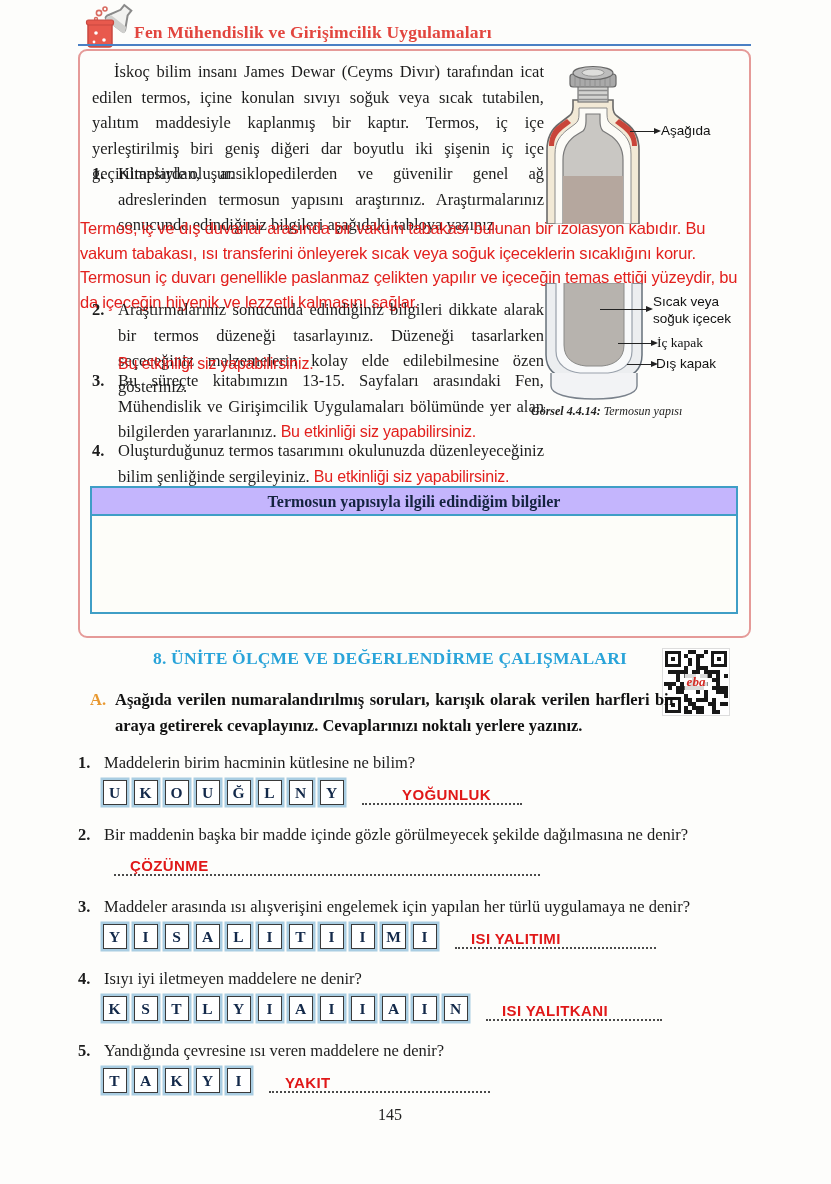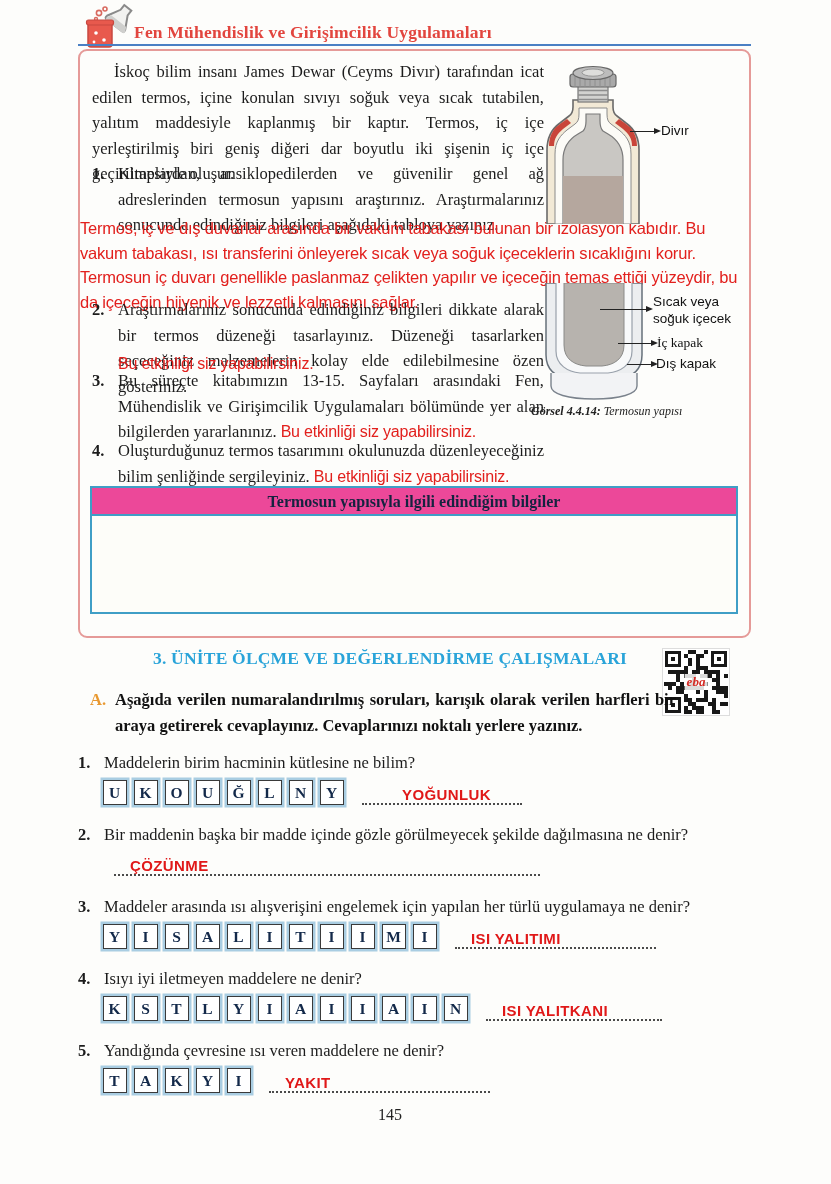--- a/index.html
+++ b/index.html
@@ -42,21 +42,21 @@
   #label-beverage { left:653px; top:294px; width:94px; }
   #arrow-inner { left:618px; top:343px; width:33px; }
   #label-inner { left:657px; top:335px;font-family:Liberation Serif, serif; }
   #arrow-outer { left:627px; top:364px; width:24px; }
   #label-outer { left:656px; top:356px; }
   .fig-caption { position:absolute; left:531px; top:404px; width:214px; font-size:12px; font-style:italic; color:#222; }
   .fig-caption b { font-style:italic; }
 
   
   .info-table { position:absolute; left:90px; top:486px; width:648px; height:128px; border:2px solid #3f9ec6; background:#fdfdf9; }
-  .info-table .th { height:28px; line-height:27px; text-align:center; background:#ec4899; border-bottom:2px solid #3f9ec6; font-weight:bold; font-size:16px; color:#14233f; }
+  .info-table .th { height:28px; line-height:27px; text-align:center; background:#c4b5fd; border-bottom:2px solid #3f9ec6; font-weight:bold; font-size:16px; color:#14233f; }
   .info-table .tb { height:96px; }
 
   
   .section-title { position:absolute; left:90px; top:648px; width:600px; text-align:center; font-size:17.5px; font-weight:bold; color:#2aa4d9; letter-spacing:.2px; }
   .qr { position:absolute; left:663px; top:649px; width:66px; height:66px; background:#fff; outline:1px solid #ddd; overflow:hidden; }
   .qr .cell { position:absolute; width:4px; height:4px; background:#181818; }
   .qr .finder { position:absolute; width:16px; height:16px; border:3.5px solid #181818; background:#fff; }
   .qr .finder::after { content:""; position:absolute; left:2.5px; top:2.5px; width:4px; height:4px; background:#181818; }
   #f-tl { left:2px; top:2px; } #f-tr { right:2px; top:2px; } #f-bl { left:2px; bottom:2px; }
   .qr-label { position:absolute; left:50%; top:50%; transform:translate(-50%,-50%); background:rgba(255,255,255,.85); padding:0 2px;
@@ -154,42 +154,42 @@
     <path d="M23,160 V96 C23,82 31,74 38,70 L43,67 C45,65 46,62 46,57 V50 H60 V57 C60,62 61,65 63,67 L68,70 C75,74 83,82 83,96 V160 Z" fill="#c9c7c3" stroke="#7a7a7a" stroke-width="1.2"></path>
     <rect x="23" y="112" width="60" height="48" fill="#b5a79e" clip-path="url(#innerBottle)"></rect>
     <rect x="38" y="22" width="30" height="16" fill="#d2d2d0" stroke="#777" stroke-width="1.2"></rect>
     <path d="M38,26.5 h30 M38,31 h30 M38,35.5 h30" stroke="#8d8d8d" stroke-width="1.3" fill="none"></path>
     <rect x="30" y="10" width="46" height="13" rx="3" fill="#a9a9a9" stroke="#666" stroke-width="1.2"></rect>
     <path d="M35,10 v13 M40,10 v13 M45,10 v13 M50,10 v13 M55,10 v13 M60,10 v13 M65,10 v13 M70,10 v13" stroke="#8e8e8e" stroke-width="1" fill="none"></path>
     <ellipse cx="53" cy="9" rx="20" ry="6.5" fill="#bcbcbc" stroke="#666" stroke-width="1.2"></ellipse>
     <ellipse cx="53" cy="8.6" rx="11" ry="3.6" fill="#dddddb" stroke="#888" stroke-width="0.8"></ellipse>
   </svg>
   <div class="arrow" id="arrow-bosluk"></div>
-  <div class="fig-label" id="label-bosluk">Divır</div>
+  <div class="fig-label" id="label-bosluk">Aşağıda</div>
 
   <svg class="fig2" viewBox="0 0 112 118">
     <path d="M8,0 V72 C8,88 20,95 34,97 L78,97 C92,95 104,88 104,72 V0 Z" fill="#eceef0" stroke="#66707a" stroke-width="1.5"></path>
     <path d="M13,90 V103 C13,111 30,116 56,116 C82,116 99,111 99,103 V90" fill="#f2f3f5" stroke="#7a828c" stroke-width="1.4"></path>
     <path d="M18,0 V68 C18,82 30,89 42,90 L70,90 C82,89 94,82 94,68 V0" fill="#f8f9fa" stroke="#99a1ab" stroke-width="1.2"></path>
     <path d="M26,0 V62 C26,76 36,82 48,83 L64,83 C76,82 86,76 86,62 V0 Z" fill="#b7b3ae" stroke="#8a8a88" stroke-width="1"></path>
   </svg>
   <div class="arrow" id="arrow-beverage"></div>
   <div class="fig-label" id="label-beverage">Sıcak veya soğuk içecek</div>
   <div class="arrow" id="arrow-inner"></div>
   <div class="fig-label" id="label-inner">İç kapak</div>
   <div class="arrow" id="arrow-outer"></div>
   <div class="fig-label" id="label-outer">Dış kapak</div>
   <div class="fig-caption"><b>Görsel 4.4.14:</b><span> Termosun yapısı</span></div>
 
   <div class="info-table">
     <div class="th">Termosun yapısıyla ilgili edindiğim bilgiler</div>
     <div class="tb"></div>
   </div>
 
-  <h2 class="section-title">3. ÜNİTE ÖLÇME VE DEĞERLENDİRME ÇALIŞMALARI</h2>
+  <h2 class="section-title">8. ÜNİTE ÖLÇME VE DEĞERLENDİRME ÇALIŞMALARI</h2>
   <div class="qr" id="qr">
     <div class="finder" id="f-tl"></div>
     <div class="finder" id="f-tr"></div>
     <div class="finder" id="f-bl"></div>
     <div class="qr-label">eba</div>
   <div class="cell" style="left: 25px; top: 1px;"></div>
       <div class="cell" style="left: 29px; top: 1px;"></div>
       <div class="cell" style="left: 41px; top: 1px;"></div>
       <div class="cell" style="left: 21px; top: 5px;"></div>
       <div class="cell" style="left: 33px; top: 5px;"></div>

